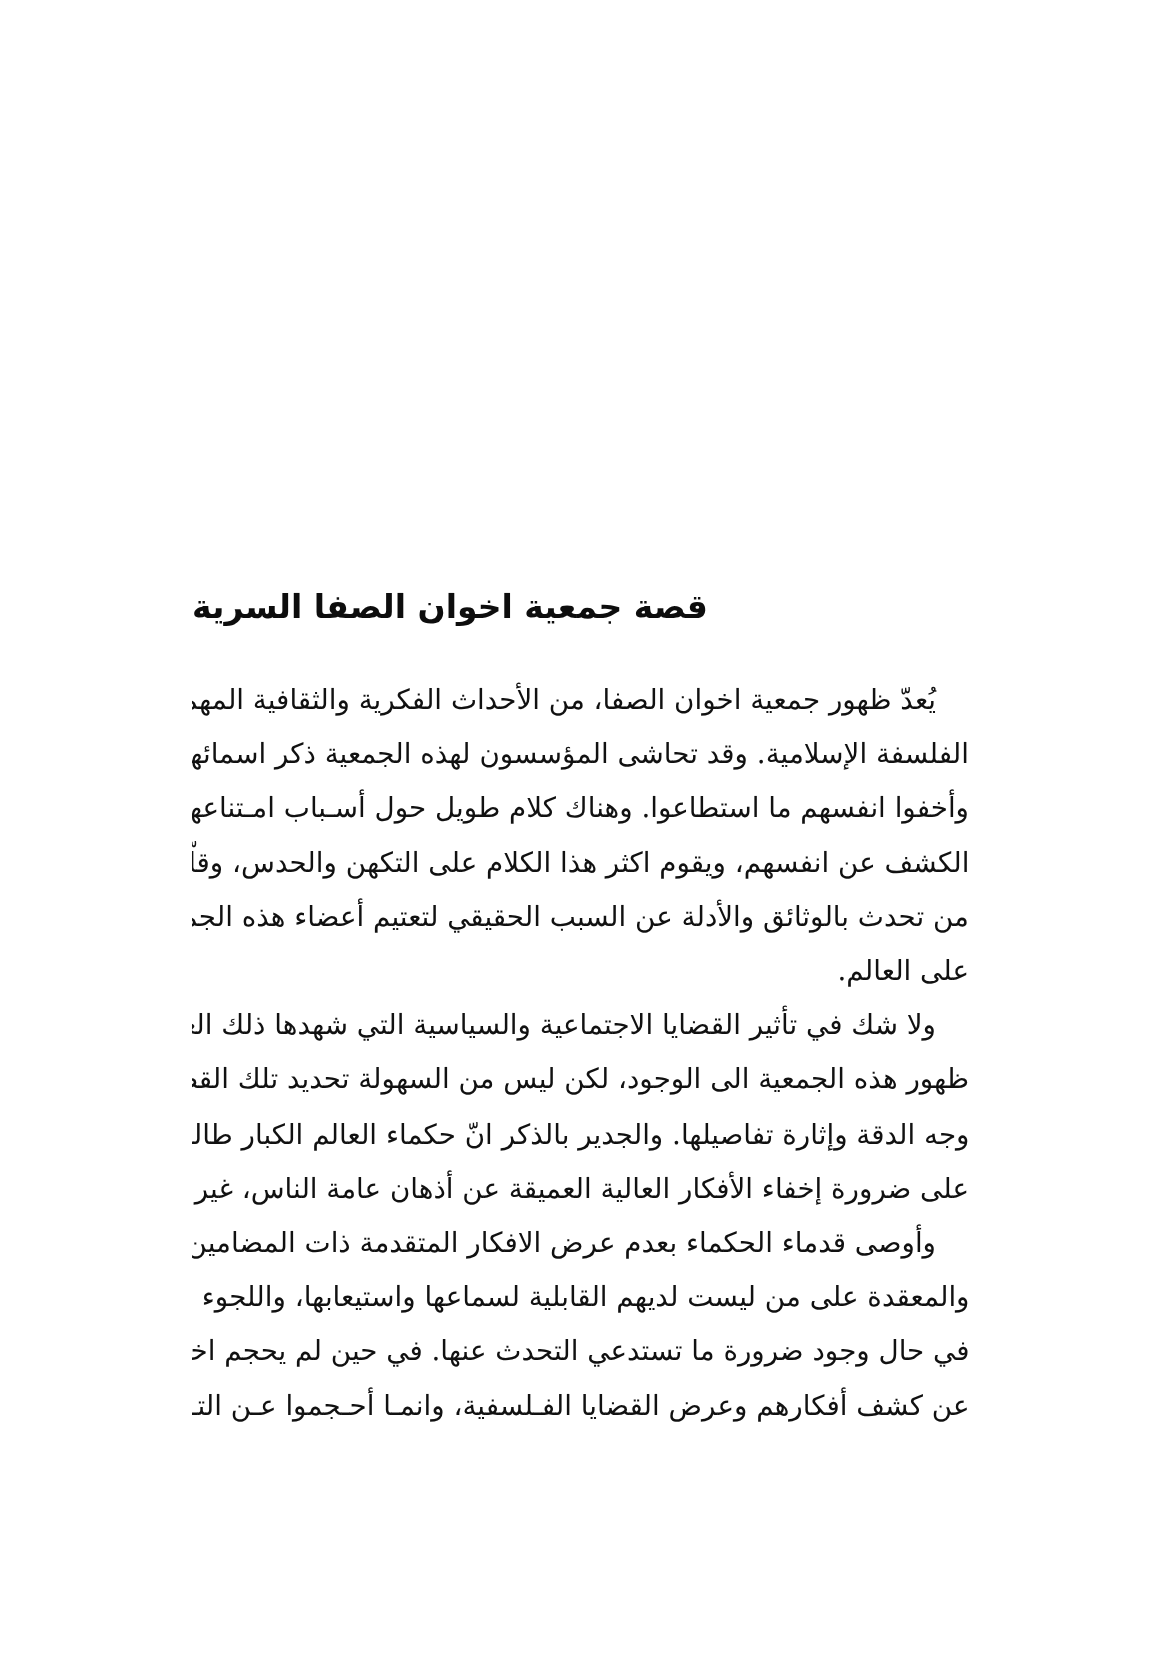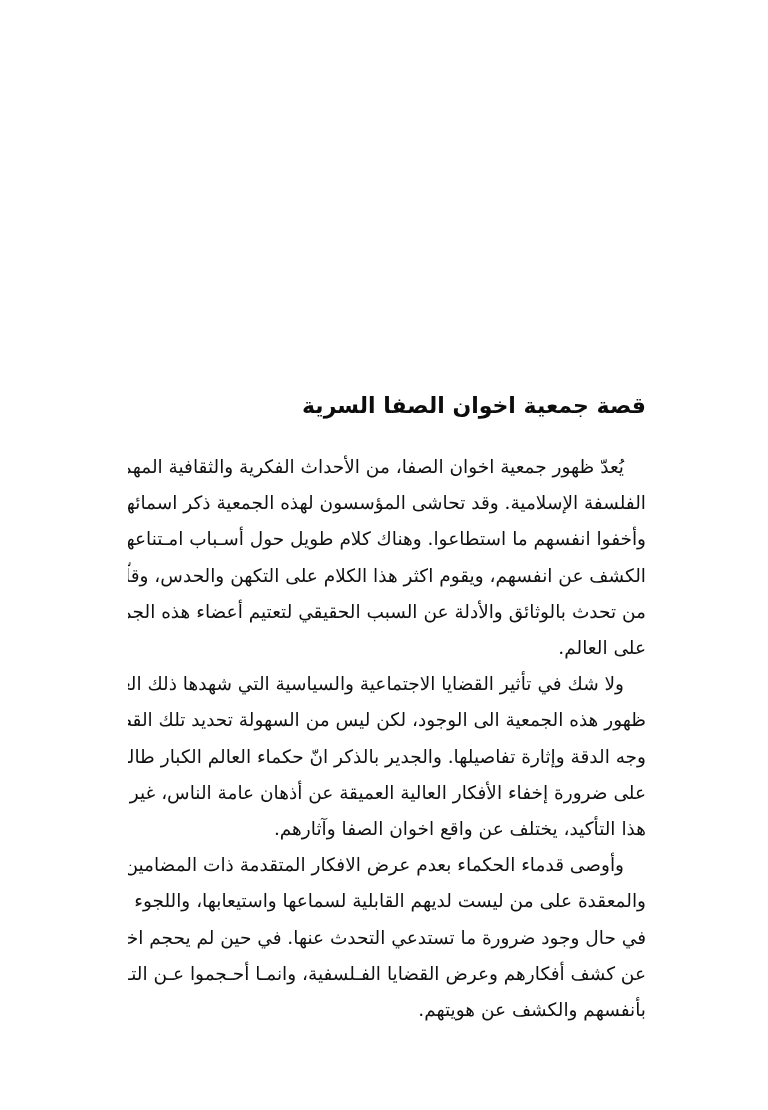--- a/index.html
+++ b/index.html
@@ -20,21 +20,21 @@
       left: 0; top: 0;
       width: 768px;
       height: 1110px;
       background: #ffffff;
     }
     .title {
       position: absolute;
       top: 388px;
       left: 128px;
       width: 518px;
-      text-align: right;
+      text-align: left;
       direction: rtl;
       font-family: "DejaVu Sans", "Liberation Sans", sans-serif;
       font-weight: bold;
       font-size: 22px;
       line-height: 36px;
       margin: 0;
       color: #0d0d0d;
     }
     .body-text {
       position: absolute;
@@ -80,23 +80,21 @@
       <span class="line">وأخفوا انفسهم ما استطاعوا. وهناك كلام طويل حول أسـباب امـتناعهم عـن</span>
       <span class="line">الكشف عن انفسهم، ويقوم اكثر هذا الكلام على التكهن والحدس، وقلّما وُجِد</span>
       <span class="line">من تحدث بالوثائق والأدلة عن السبب الحقيقي لتعتيم أعضاء هذه الجمعية السرية</span>
       <span class="line last">على العالم.</span>
     </p>
     <p class="para">
       <span class="line first">ولا شك في تأثير القضايا الاجتماعية والسياسية التي شهدها ذلك العصر على</span>
       <span class="line">ظهور هذه الجمعية الى الوجود، لكن ليس من السهولة تحديد تلك القضايا على</span>
       <span class="line">وجه الدقة وإثارة تفاصيلها. والجدير بالذكر انّ حكماء العالم الكبار طالما أكّدوا</span>
       <span class="line">على ضرورة إخفاء الأفكار العالية العميقة عن أذهان عامة الناس، غير انّ مثل</span>
-      <span class="line last">هذا التأكيد، يختلف عن واقع اخوان الصفا وآثارهم.</span>
     </p>
     <p class="para">
       <span class="line first">وأوصى قدماء الحكماء بعدم عرض الافكار المتقدمة ذات المضامين العـميقة</span>
       <span class="line">والمعقدة على من ليست لديهم القابلية لسماعها واستيعابها، واللجوء الى لغة الرمز</span>
       <span class="line">في حال وجود ضرورة ما تستدعي التحدث عنها. في حين لم يحجم اخوان الصفا</span>
       <span class="line">عن كشف أفكارهم وعرض القضايا الفـلسفية، وانمـا أحـجموا عـن التـعريف</span>
-      <span class="line last">بأنفسهم والكشف عن هويتهم.</span>
     </p>
   </div>
 </div>
 
 </body></html>

